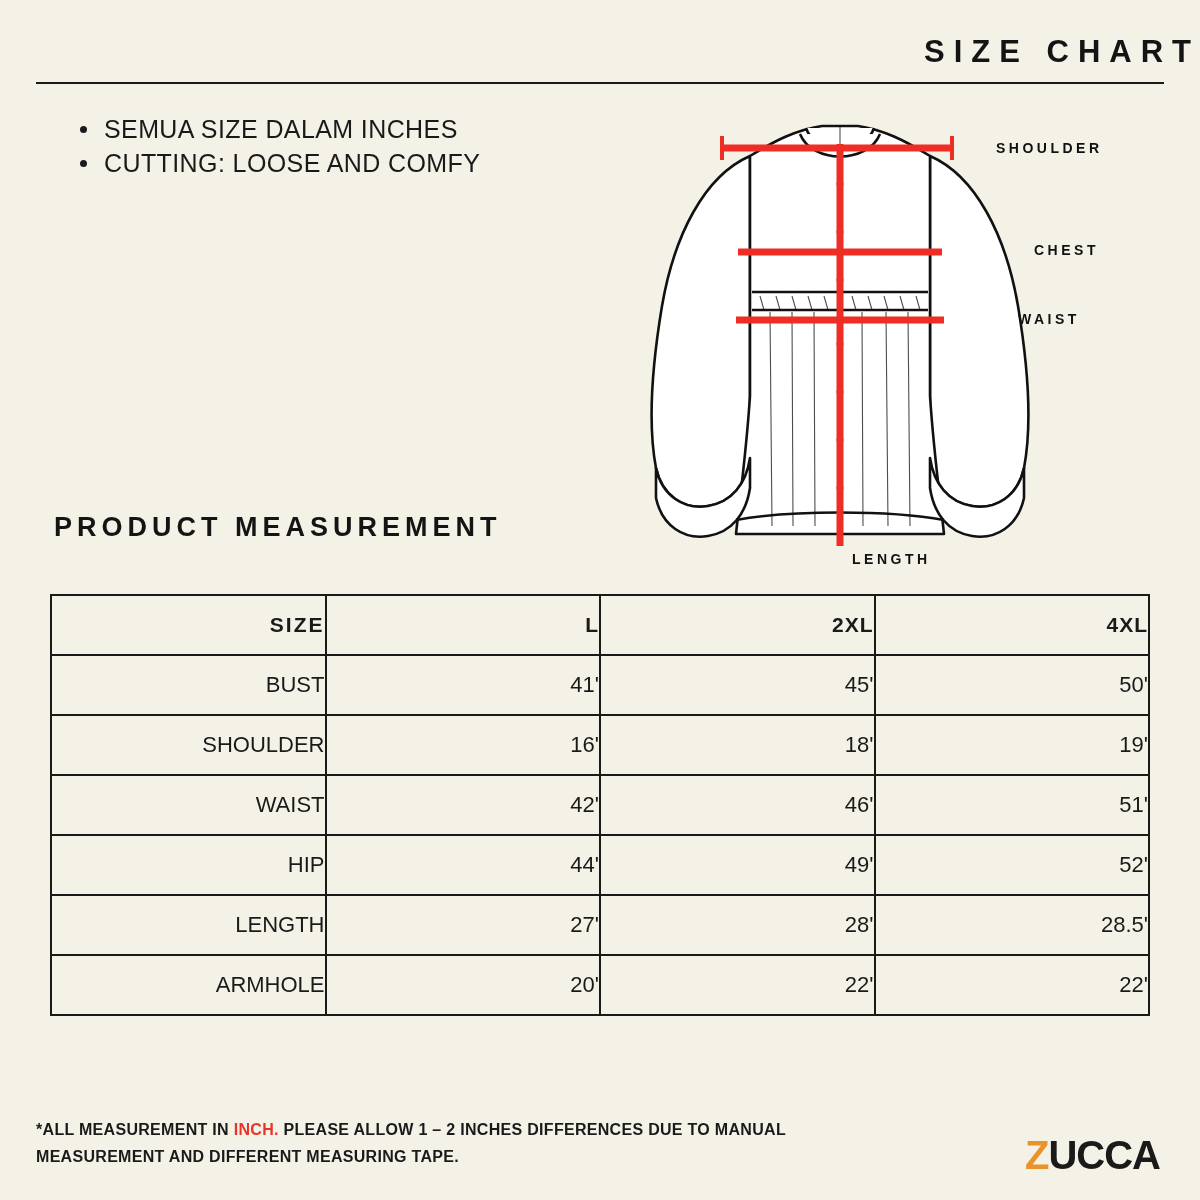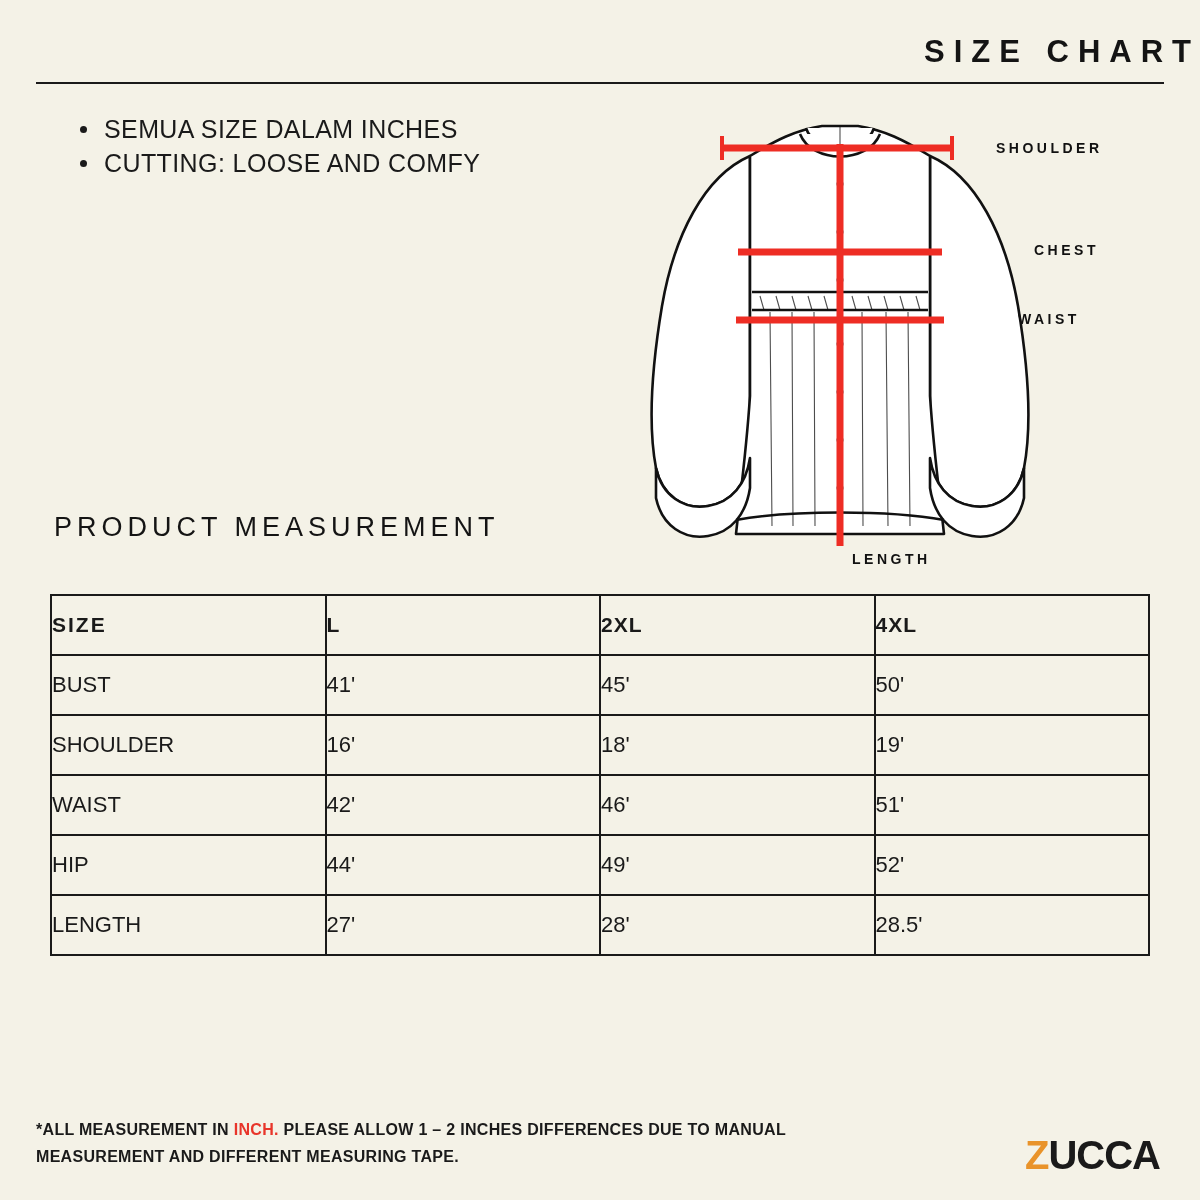--- a/index.html
+++ b/index.html
@@ -78,40 +78,40 @@
   .lbl-shoulder { top: 44px; left: 396px; }
   .lbl-chest    { top: 146px; left: 402px; margin-left: 32px; }
   .lbl-waist    { top: 215px; left: 418px; }
   .lbl-length   { top: 455px; left: 252px; }
 
   
   .section-title {
     position: absolute;
     top: 512px; left: 54px;
     font-size: 27px;
-    font-weight: normal;
+    font-weight: bold;
     letter-spacing: 5px;
     color: #141414;
   }
 
   
   .table-wrap {
     position: absolute;
     top: 594px; left: 50px;
     width: 1100px;
   }
   table {
     width: 100%;
     border-collapse: collapse;
     table-layout: fixed;
   }
   table td, table th {
     border: 2px solid #1a1a1a;
     height: 60px;
-    text-align: left;
+    text-align: right;
     font-size: 22px;
     font-weight: normal;
     color: #1a1a1a;
     padding: 0;
   }
   thead th {
     font-weight: bold;
     font-size: 21px;
     letter-spacing: 1px;
   }
@@ -250,20 +250,26 @@
           <td>44'</td>
           <td>49'</td>
           <td>52'</td>
         </tr>
         <tr>
           <td>LENGTH</td>
           <td>27'</td>
           <td>28'</td>
           <td>28.5'</td>
         </tr>
+        <tr>
+          <td>ARMHOLE</td>
+          <td>20'</td>
+          <td>22'</td>
+          <td>22'</td>
+        </tr>
       </tbody>
     </table>
   </div>
 
   <div class="footnote">
     <span>*ALL MEASUREMENT IN </span><span class="hl">INCH.</span><span> PLEASE ALLOW 1 – 2 INCHES DIFFERENCES DUE TO MANUAL MEASUREMENT AND DIFFERENT MEASURING TAPE.</span>
   </div>
 
   <div class="logo">
     <span class="z">Z</span><span>UCCA</span>

